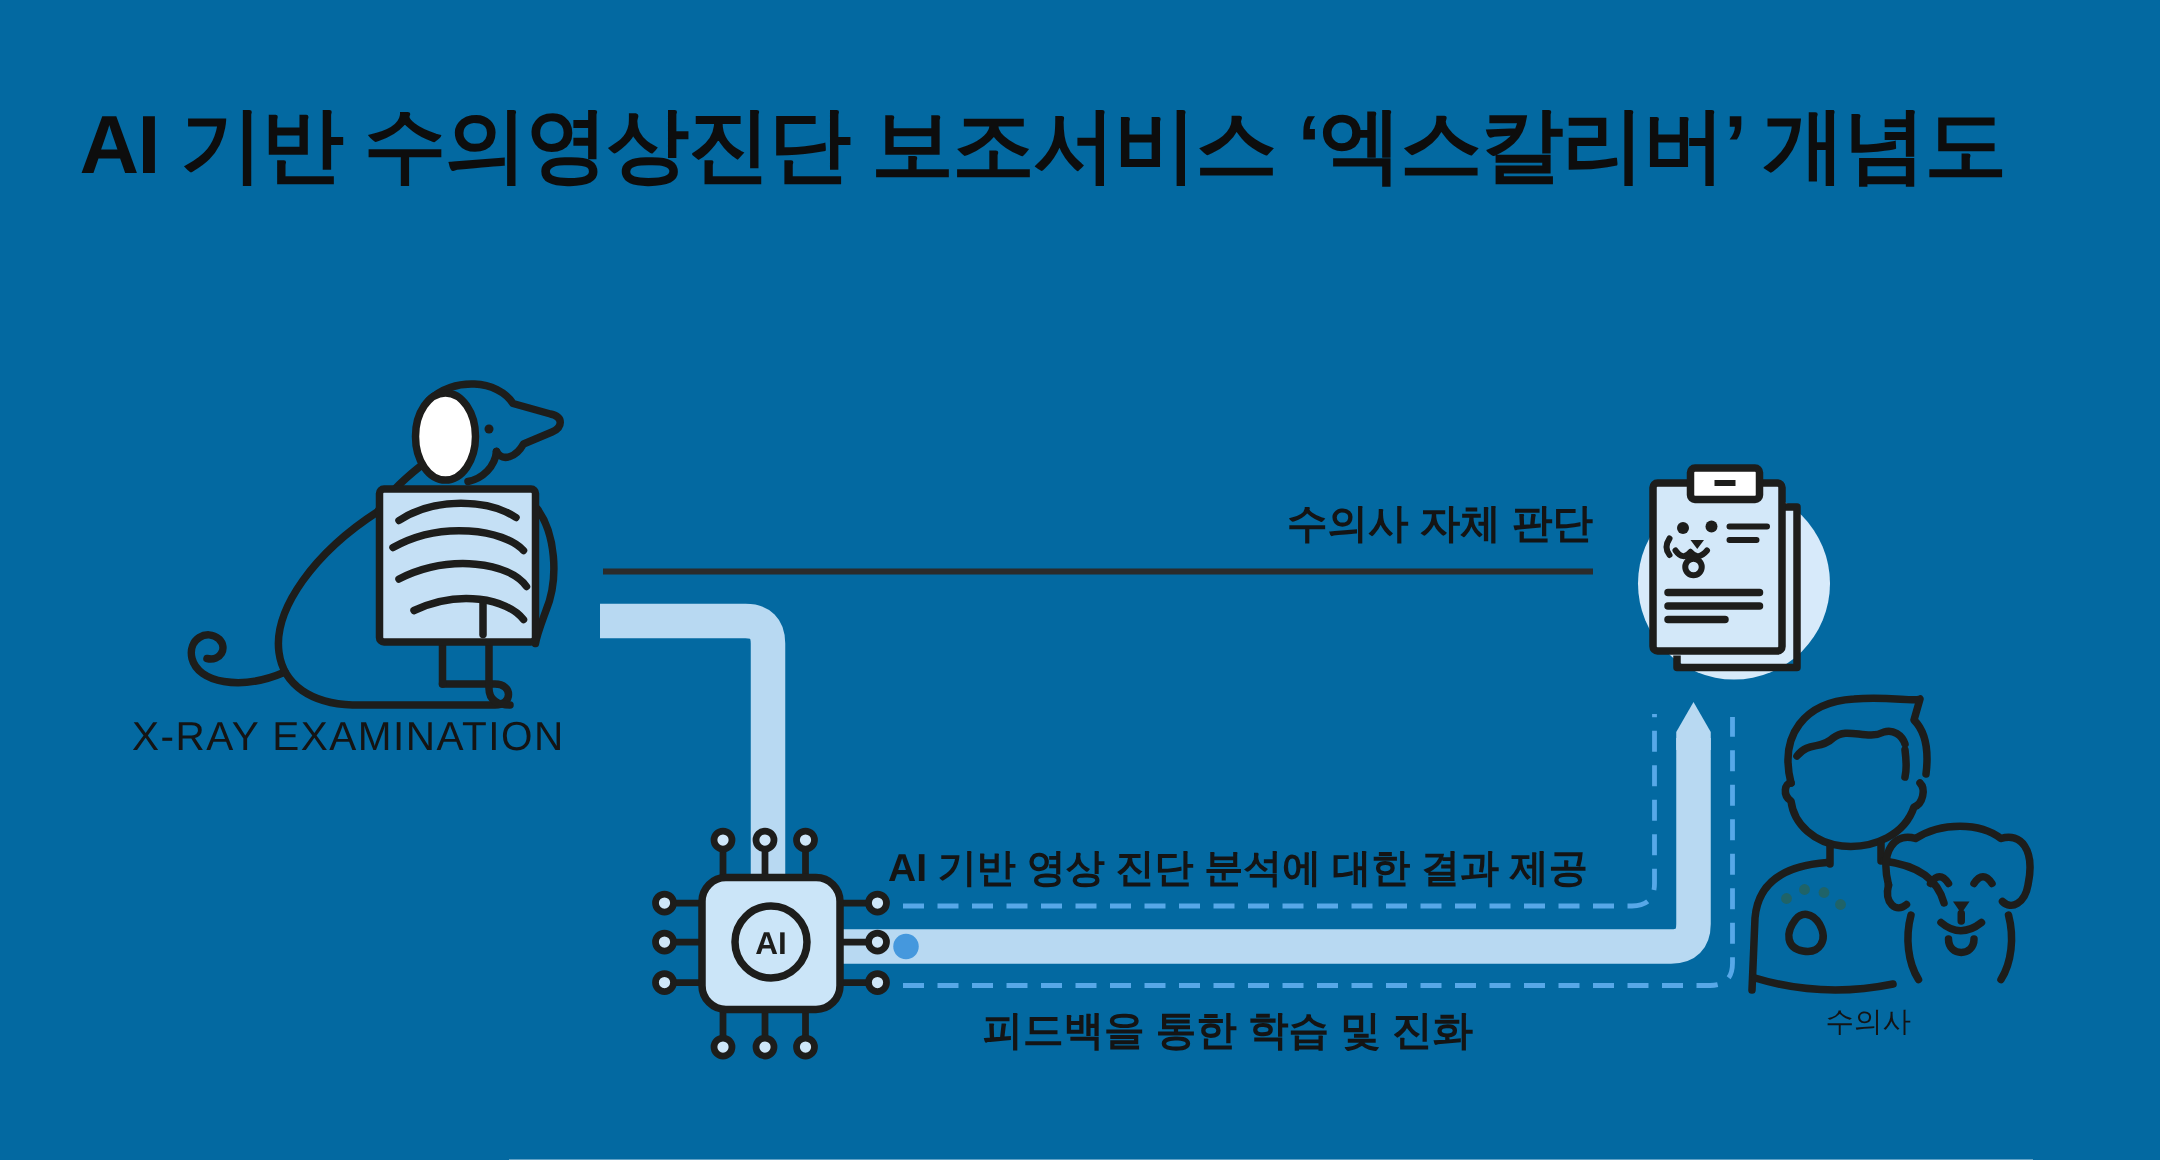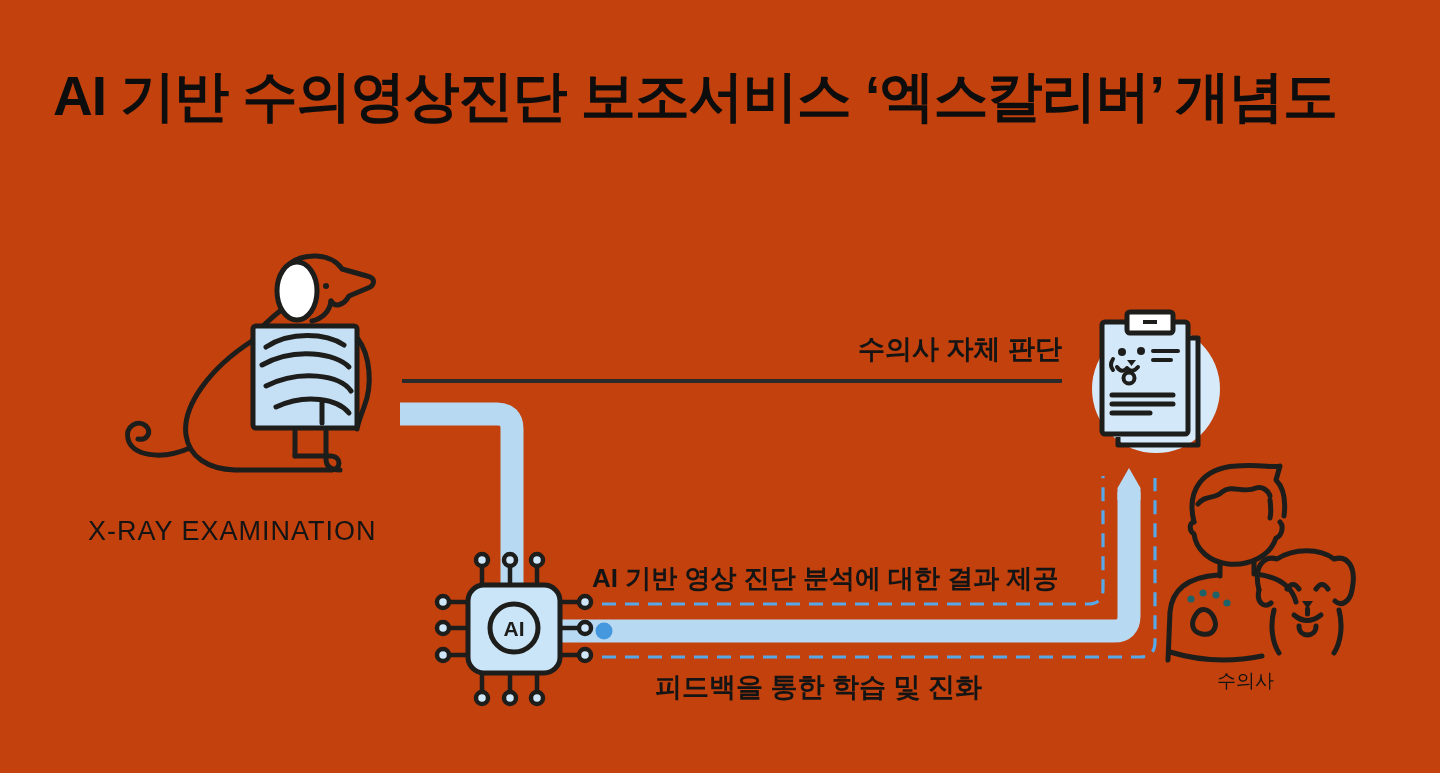--- a/index.html
+++ b/index.html
@@ -1,27 +1,27 @@
 <!DOCTYPE html>
 <html style="--ink: #1d1d1b; --band: #b8d9f2; --dash: #57a8e8; --dot: #4598dd; --panel: #c5e0f5; --chipfill: #cbe5f8; --pinfill: #cfe7f9; --circlebg: #d7eafa; --boardfill: #d3e8f9; --paw: #1f6368; --line_black: #2b2b2b;"><head>
 <meta charset="utf-8">
 <style>
   html,body{margin:0;padding:0;background:#fff;}
   body{width:1440px;height:773px;overflow:hidden;
        font-family:"Liberation Sans","DejaVu Sans",sans-serif;color:#111;}
-  #stage{position:relative;width:1440px;height:773px;background:#c2410c;}
+  #stage{position:relative;width:1440px;height:773px;background:#0369a1;}
   .abs{position:absolute;}
   #title{left:53px;top:60px;font-size:55px;font-weight:700;letter-spacing:-1px;
          color:#0d0d0d;white-space:nowrap;}
   .edge-label{font-weight:600;color:#141414;white-space:nowrap;}
   #lbl-vet-self{left:402px;top:331px;width:660px;text-align:right;font-size:27px;}
   #lbl-ai-result{left:592px;top:561px;font-size:26px;}
   #lbl-feedback{left:655px;top:669px;font-size:27px;}
   .node-label{color:#141414;white-space:nowrap;}
-  #lbl-xray{left:88px;top:516px;font-size:27px;font-weight:500;letter-spacing:1px;}
+  #lbl-xray{left:88px;top:476px;font-size:27px;font-weight:500;letter-spacing:1px;}
   #lbl-vet{left:1217px;top:668px;font-size:19px;font-weight:500;}
   svg{display:block;}
 </style>
 </head>
 <body>
 
 <div id="stage">
 
   <div id="title" class="abs">AI 기반 수의영상진단 보조서비스 ‘엑스칼리버’ 개념도</div>
 

